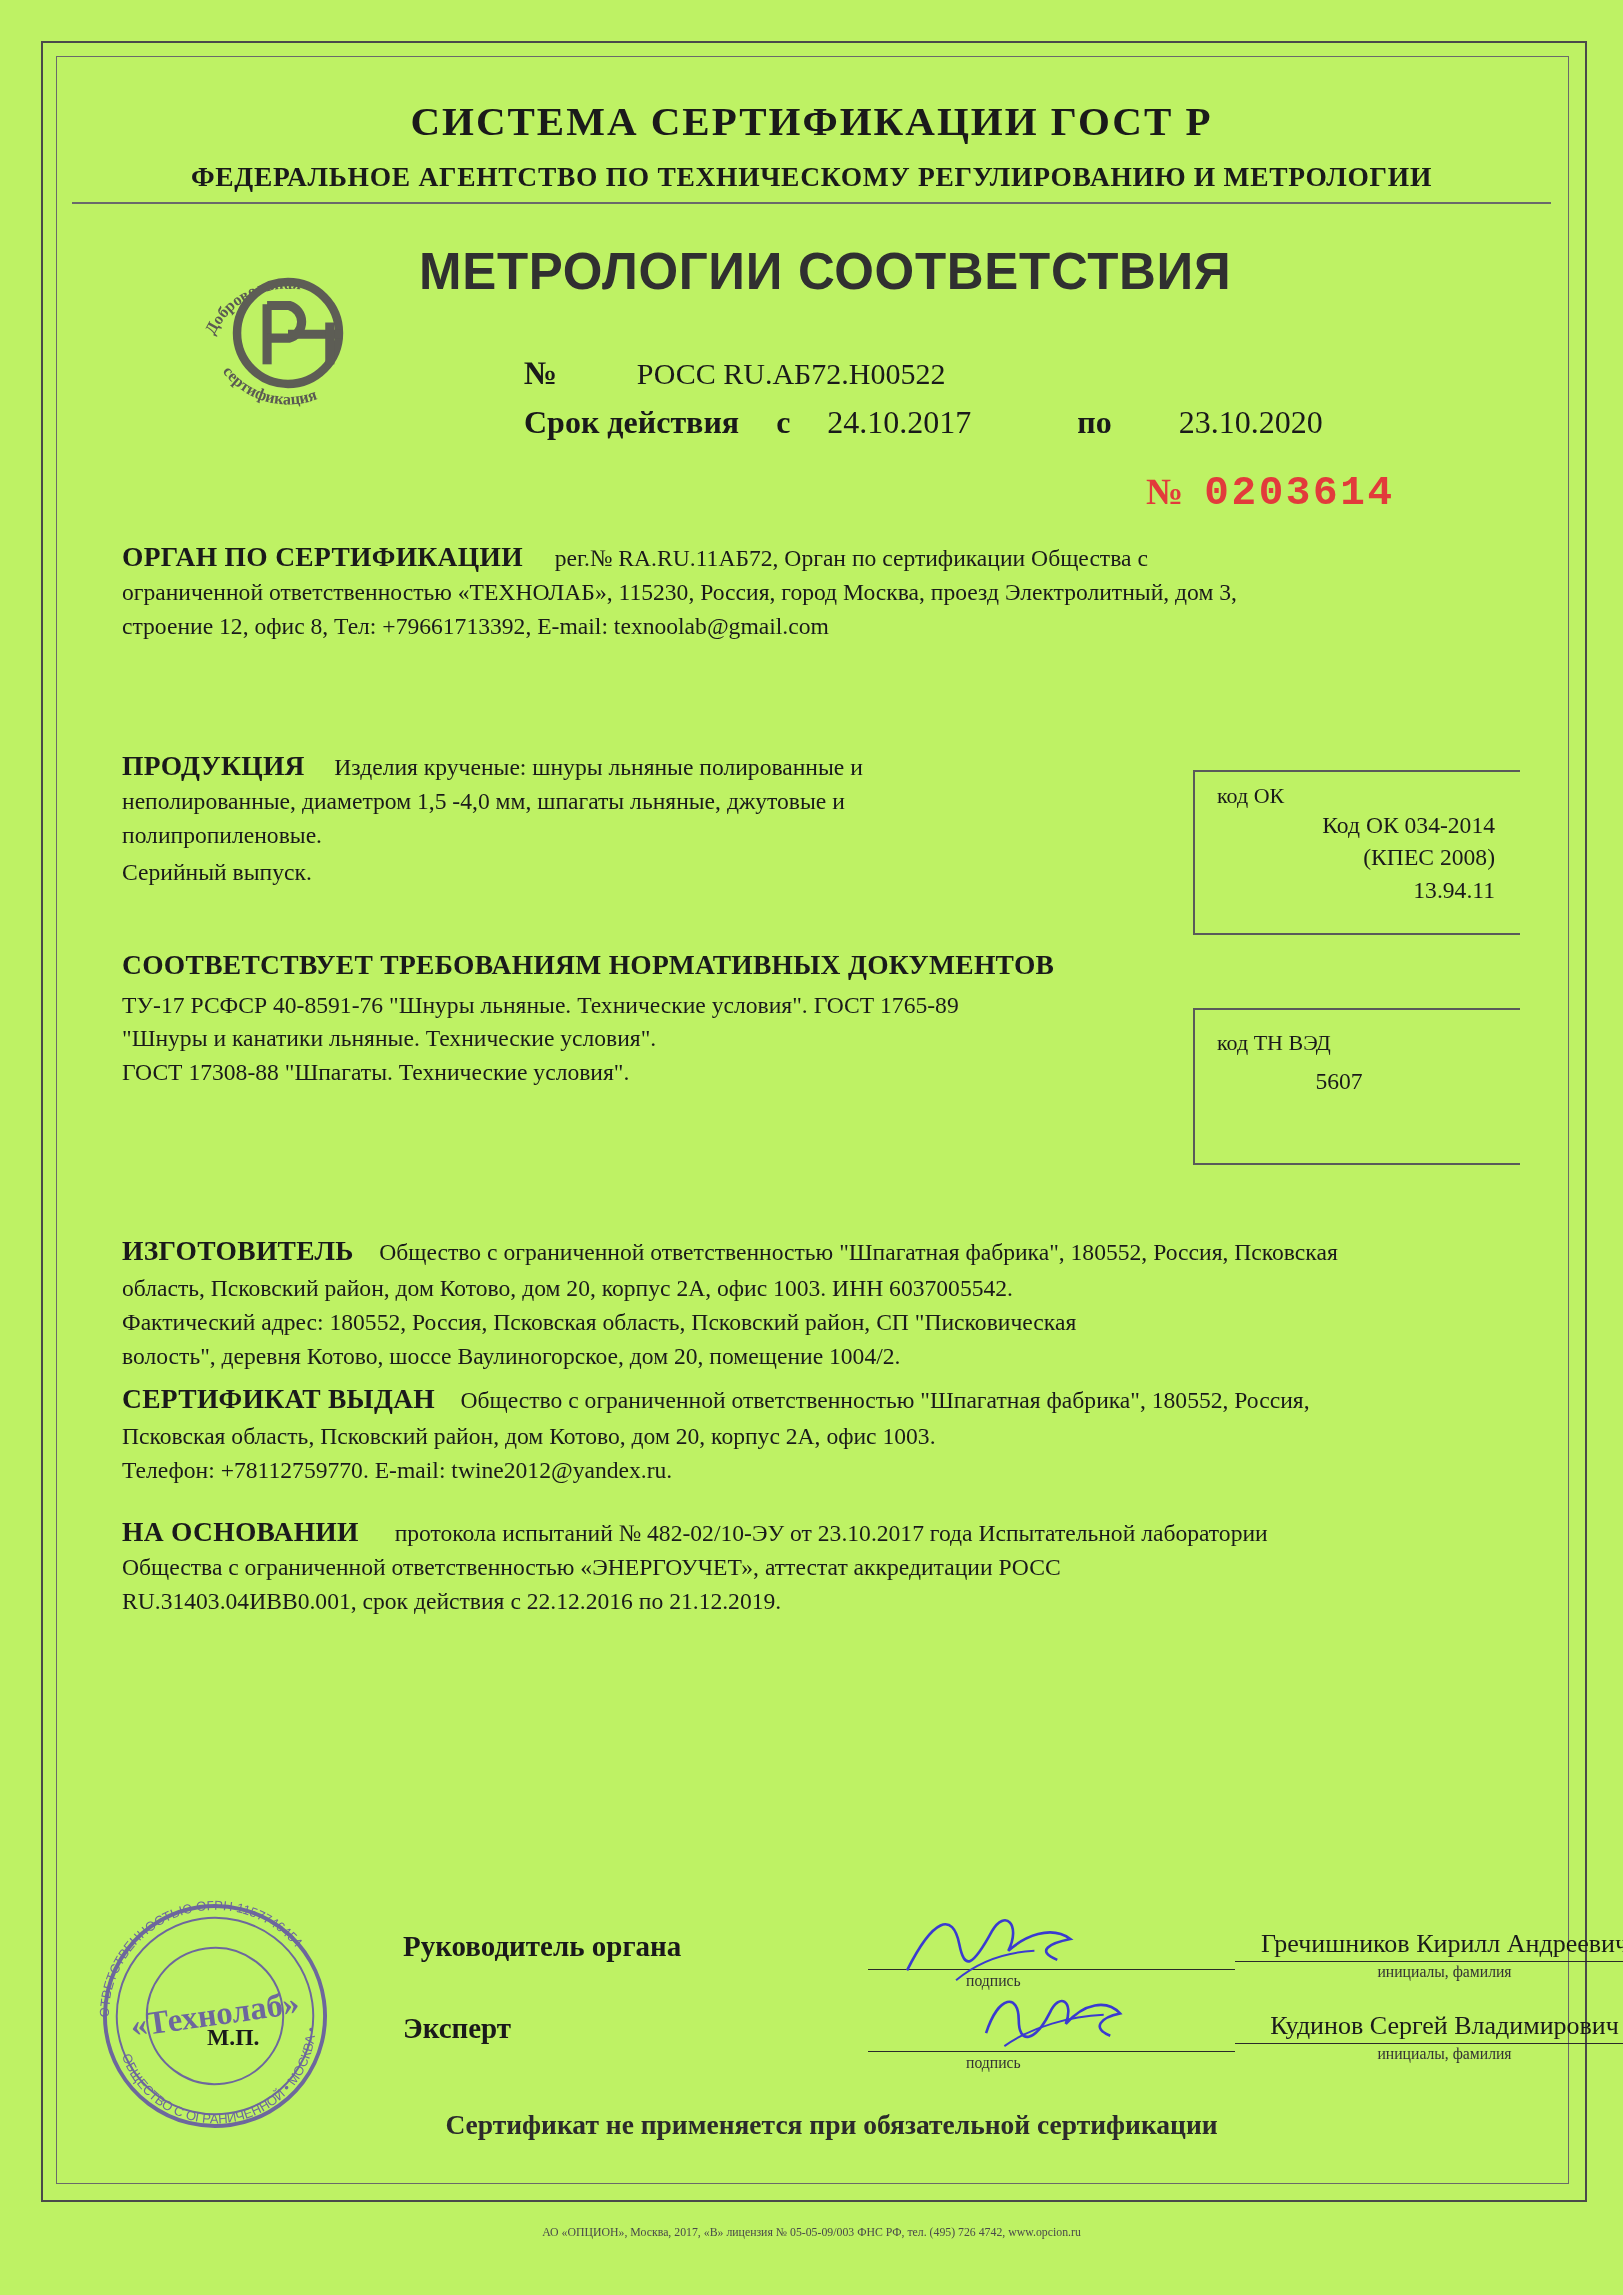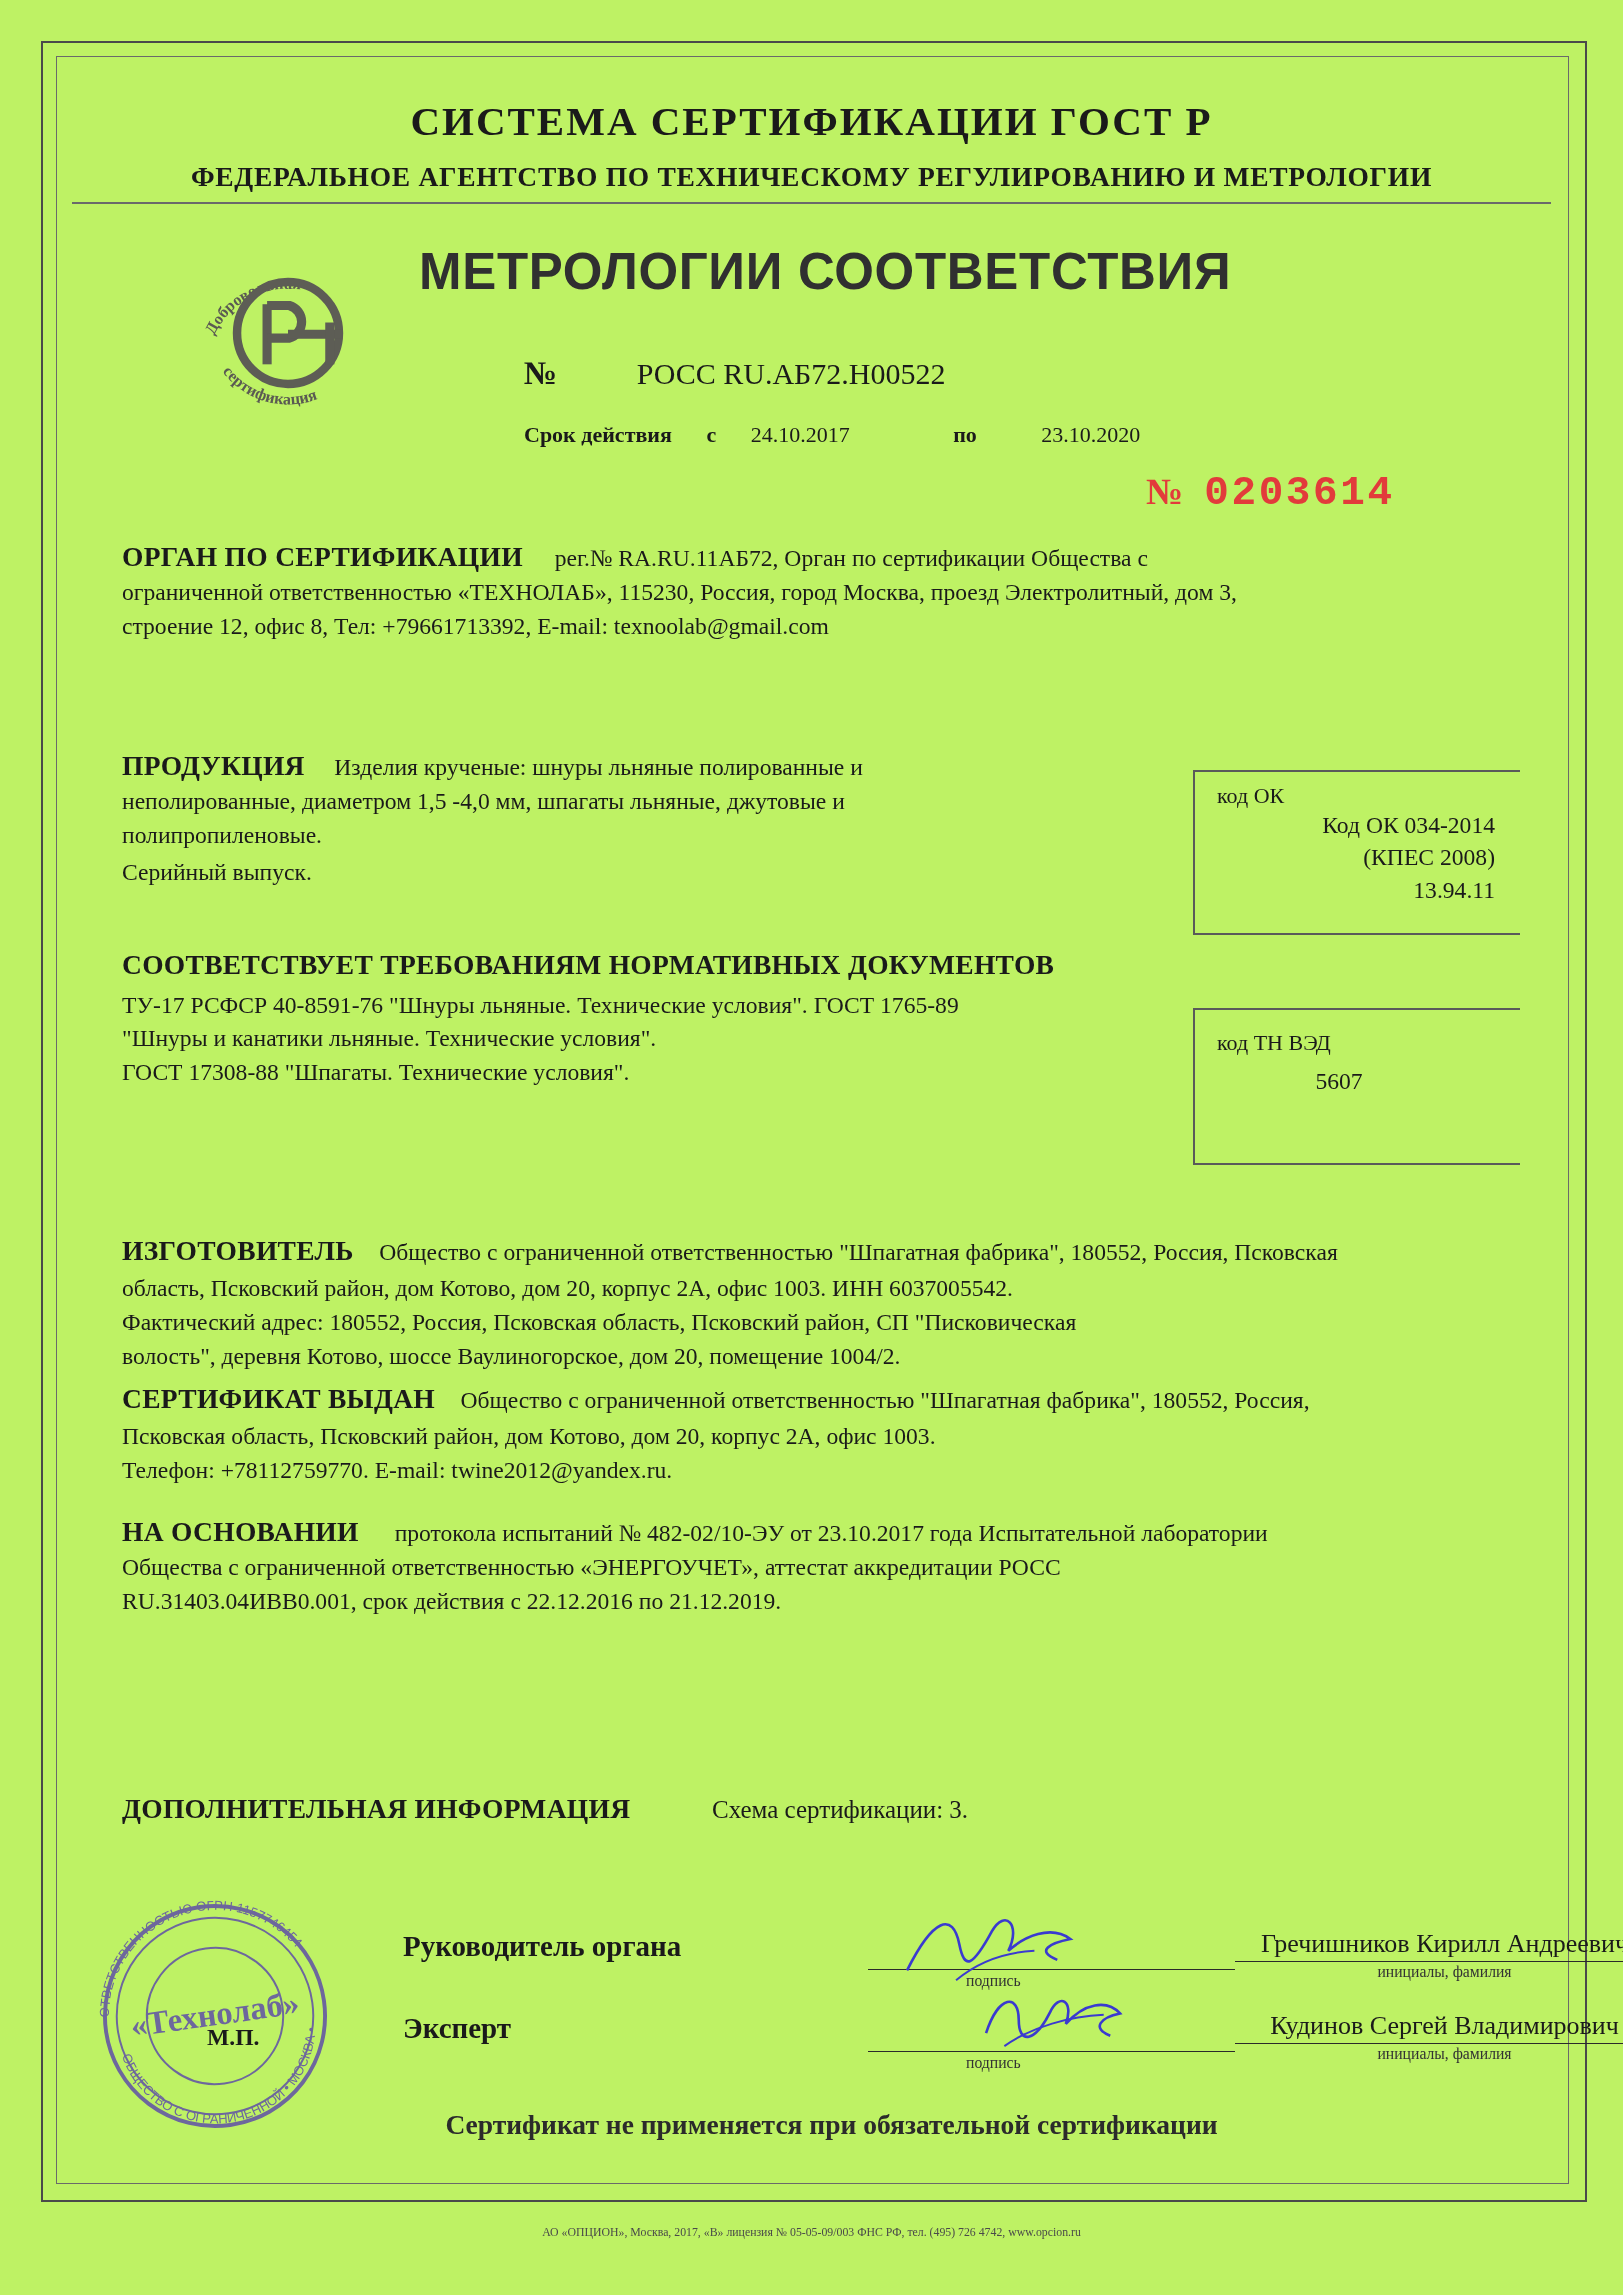--- a/index.html
+++ b/index.html
@@ -95,22 +95,22 @@
     font-weight: bold;
     font-size: 33px;
   }
   .num-row .nval {
     margin-left: 72px;
     font-size: 30px;
   }
   .term-row {
     position: absolute;
     left: 524px;
-    top: 422px;
-    font-size: 22px;
+    top: 404px;
+    font-size: 32px;
   }
   .term-row b { font-weight: bold; }
   .term-row .d1 { margin-left: 29px; }
   .term-row .po { margin-left: 98px; font-weight: bold; }
   .term-row .d2 { margin-left: 59px; }
 
   .serial {
     position: absolute;
     left: 1146px;
     top: 470px;
@@ -412,24 +412,20 @@
 
   <div class="block basis">
     <div class="body-text">
       <span class="sec-label">НА ОСНОВАНИИ</span>
       <span style="margin-left:30px">протокола испытаний № 482-02/10-ЭУ от 23.10.2017 года Испытательной лаборатории</span>
     </div>
     <div class="body-text">Общества с ограниченной ответственностью «ЭНЕРГОУЧЕТ», аттестат аккредитации РОСС</div>
     <div class="body-text">RU.31403.04ИВВ0.001, срок действия с 22.12.2016 по 21.12.2019.</div>
   </div>
 
-  <div class="block addinfo">
-    <span class="sec-label">ДОПОЛНИТЕЛЬНАЯ ИНФОРМАЦИЯ</span>
-    <span class="sch">Схема сертификации: 3.</span>
-  </div>
 
   <div class="stamp">
     <svg width="262" height="262" viewBox="0 0 400 400" xmlns="http://www.w3.org/2000/svg">
       <g transform="rotate(-8 200 200)">
         <circle cx="200" cy="200" r="168" fill="none" stroke="#5f4fa8" stroke-width="6"></circle>
         <circle cx="200" cy="200" r="150" fill="none" stroke="#5f4fa8" stroke-width="3"></circle>
         <circle cx="200" cy="200" r="104" fill="none" stroke="#5f4fa8" stroke-width="3"></circle>
         <defs>
           <path id="stTop" d="M 38,200 A 162,162 0 0 1 362,200"></path>
           <path id="stBot" d="M 48,212 A 152,152 0 0 0 352,212"></path>

